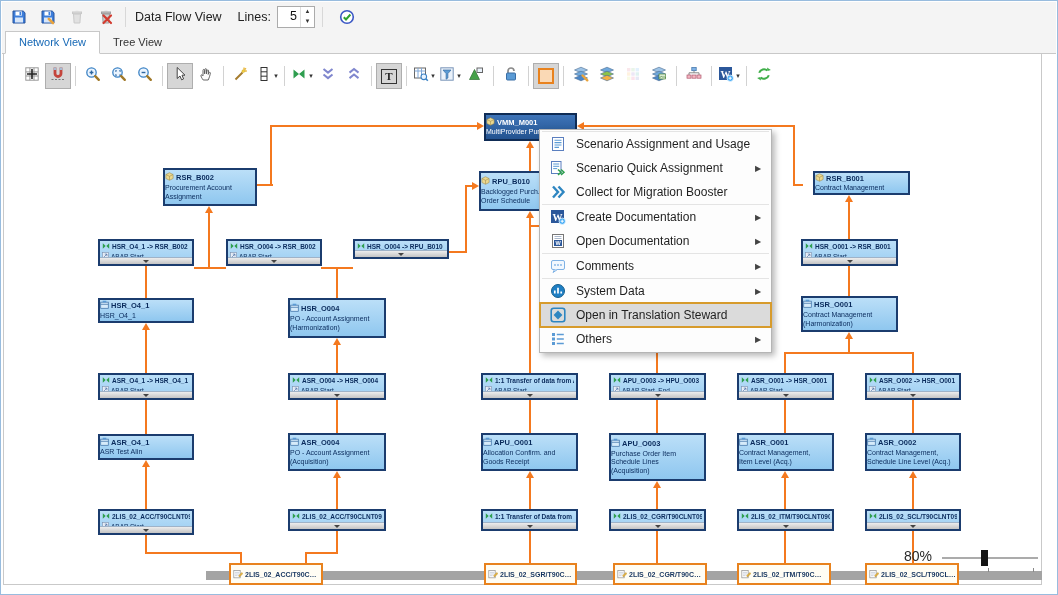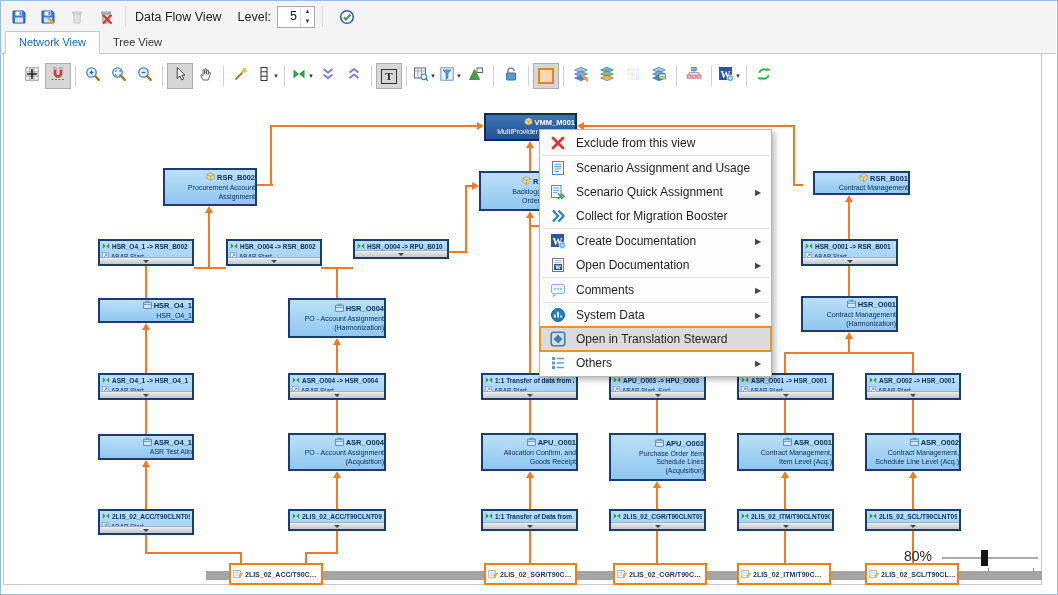--- a/index.html
+++ b/index.html
@@ -28,21 +28,21 @@
   
   .ctb{position:absolute;left:18px;top:62px;display:flex;align-items:center;z-index:5}
   .ctb .btn{min-width:26px;height:26px;display:flex;align-items:center;justify-content:center;border:1px solid transparent;padding:0 1px;box-sizing:border-box}
   .ctb .btn.pressed{background:#D6D6D6;border-color:#AEAEAE}
   .ctb .btn.disabled{opacity:.55}
   .ctb .caret{font-size:7px;color:#333;margin-left:2px}
   .ctb .sep{width:1px;height:20px;background:#D2D2D2;margin:0 4px}
   .tt{border:1px solid #333;padding:0 3px;font-weight:bold;font-size:11px;color:#222;font-family:"Liberation Serif",serif;line-height:13px;display:block}
   .osq{width:12px;height:12px;border:2px solid #E8821E;background:#FAD9B5;display:block}
   
-  .node{position:absolute;box-sizing:border-box;border:2px solid #1B3C6E;background:linear-gradient(#BBDFF8,#8FC7EF);z-index:3;display:flex;flex-direction:column;justify-content:center;align-items:flex-end;overflow:hidden}
+  .node{position:absolute;box-sizing:border-box;border:2px solid #1B3C6E;background:linear-gradient(#BBDFF8,#8FC7EF);z-index:3;display:flex;flex-direction:column;justify-content:center;align-items:flex-start;overflow:hidden}
   .node .t{font-size:7.5px;font-weight:bold;color:#0A2B5C;display:flex;align-items:center;gap:2px;line-height:9.5px;white-space:nowrap}
   .node .l{font-size:7px;color:#0A2B5C;line-height:8.8px;white-space:nowrap}
   .node.selected{background:linear-gradient(#3E74B8,#235390);border-color:#0F2C55}
   .node.selected .t,.node.selected .l{color:#fff}
   .tnode{position:absolute;box-sizing:border-box;border:2px solid #1B3C6E;background:linear-gradient(#BBDFF8,#9CCEF2);z-index:3;padding:1px 2px 7px 2px;overflow:hidden}
   .tnode .r{display:flex;align-items:center;gap:2px;font-size:6.5px;color:#0A2B5C;white-space:nowrap;line-height:8px;overflow:hidden}
   .tnode .r.tl{font-weight:bold}
   .strip{position:absolute;left:0;right:0;bottom:0;height:6px;background:linear-gradient(#EDEDED,#C4C4C4);border-top:1px solid #9FB3C8;display:flex;justify-content:center;align-items:center}
   .strip i{width:0;height:0;border-left:3px solid transparent;border-right:3px solid transparent;border-top:3px solid #444;display:block}
   .ds{position:absolute;box-sizing:border-box;border:2px solid #E8821E;background:#FFFDF4;z-index:4;display:flex;align-items:center;gap:2px;padding:0 2px;font-size:7px;font-weight:bold;color:#16355F;white-space:nowrap;overflow:hidden}
@@ -101,21 +101,21 @@
           <svg width="16" height="16" viewBox="0 0 16 16">
             <path d="M4.5 5h7l-.6 9H5.1z" fill="#CFCFCF" stroke="#9E9E9E"></path>
             <rect x="3.5" y="3" width="9" height="1.6" fill="#C4C4C4" stroke="#9E9E9E"></rect>
             <rect x="6.5" y="1.8" width="3" height="1.4" fill="#C4C4C4"></rect>
             <path d="M5.5 6.5l7.5 7.5M13 6.5L5.5 14" stroke="#D23B2F" stroke-width="2.2" stroke-linecap="round"></path>
           </svg>
         </span>
       </span>
     <span class="vsep"></span>
     <span class="tlabel">Data Flow View</span>
-    <span class="tlabel" style="margin-left:12px">Level:</span>
+    <span class="tlabel" style="margin-left:12px">Lines:</span>
     <span class="spin">
       <span class="v">5</span>
       <span class="ar">
           <span>▲</span>
           <span>▼</span>
         </span>
     </span>
     <span class="vsep"></span>
     <span class="tbi" id="act-icon">
         <svg width="16" height="16" viewBox="0 0 16 16">
@@ -826,29 +826,20 @@
     </div>
 
   <div class="hscroll"></div>
   <div class="zl">80%</div>
   <div class="ztrack"></div>
   <div class="zhandle"></div>
   <div class="ztick" style="left:987px;top:567px"></div>
   <div class="ztick" style="left:1032px;top:567px"></div>
 
   <div class="menu" id="menu">
-      <div class="mi">
-        <span class="ic">
-          <svg width="16" height="16" viewBox="0 0 16 16">
-            <path d="M3 3l10 10M13 3L3 13" stroke="#CE3A2E" stroke-width="2.8" stroke-linecap="round"></path>
-          </svg>
-        </span>
-        <span class="lb">Exclude from this view</span>
-        <span class="sub"></span>
-      </div>
       <div class="msep"></div>
       <div class="mi">
         <span class="ic">
           <svg width="16" height="16" viewBox="0 0 16 16">
             <rect x="2.5" y="1.5" width="11" height="13" fill="#fff" stroke="#5B7FBF"></rect>
             <path d="M4.5 4.2h7M4.5 6.6h7M4.5 9h7M4.5 11.4h4.5" stroke="#5B9BD5" stroke-width="1.1"></path>
           </svg>
         </span>
         <span class="lb">Scenario Assignment and Usage</span>
         <span class="sub"></span>

